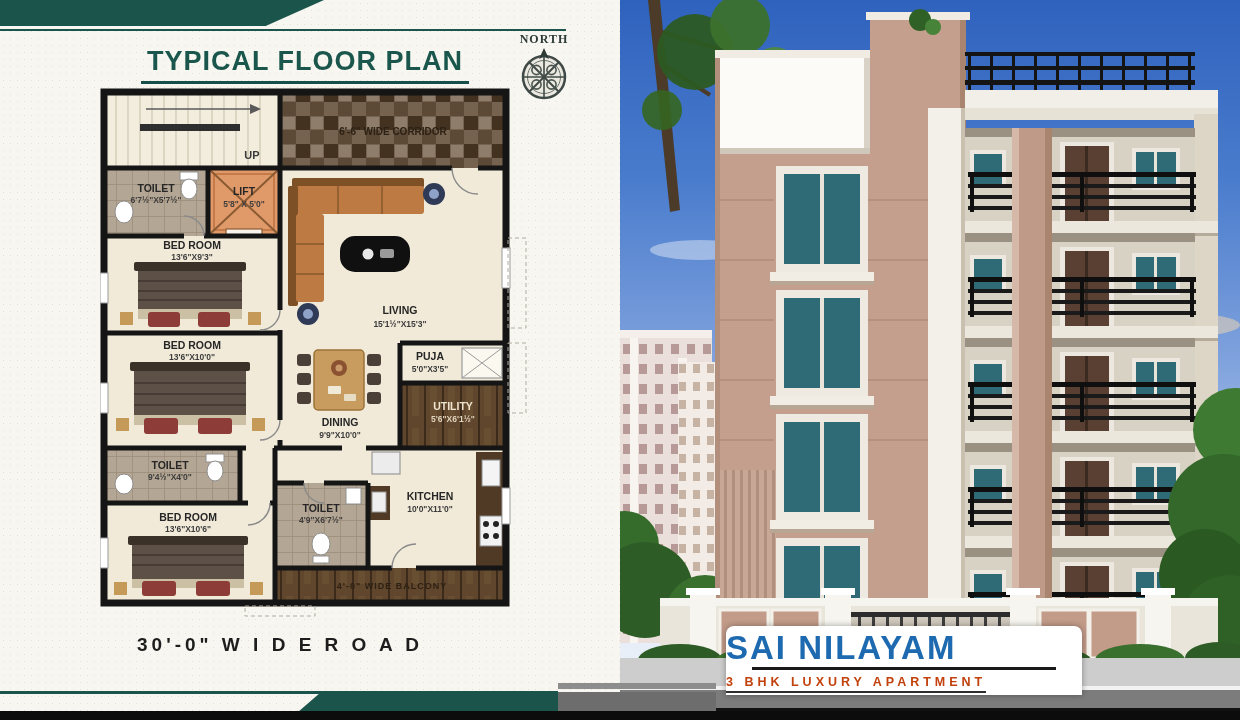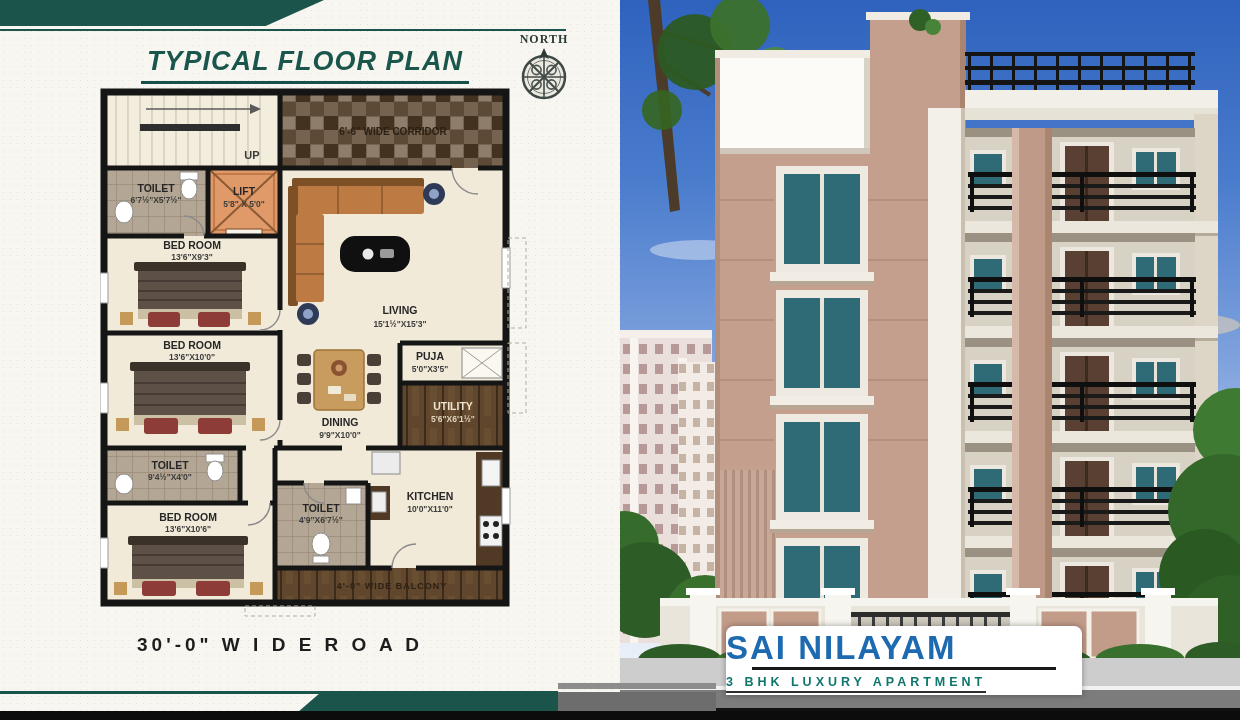--- a/index.html
+++ b/index.html
@@ -6,21 +6,21 @@
   .page{position:relative;width:1240px;height:720px;overflow:hidden;background:#fff;
         font-family:"Liberation Sans",sans-serif;}
   
   .left-panel{position:absolute;left:0;top:0;width:620px;height:720px;
     background-color:#f7f6f1;
     background-image:radial-gradient(circle,#e6e2d9 0.8px,transparent 0.9px);
     background-size:7px 7px;}
   .teal-banner{position:absolute;left:0;top:0;width:324px;height:26px;background:#1b544a;
     clip-path:polygon(0 0,100% 0,82% 100%,0 100%);}
   .teal-line-top{position:absolute;left:0;top:29px;width:566px;height:2px;background:#1b544a;}
-  .title-wrap{position:absolute;left:0;top:46px;width:610px;text-align:center;font-style:italic;}
+  .title-wrap{position:absolute;left:0;top:46px;width:610px;text-align:center;}
   .title{display:inline-block;font-size:27px;font-weight:bold;letter-spacing:1px;
     color:#1a564c;border-bottom:3px solid #17504a;padding:0 6px 4px 6px;}
   .north{position:absolute;right:44px;top:32px;width:64px;text-align:center;}
   .north-label{font-family:"Liberation Serif",serif;font-size:12px;font-weight:bold;
     letter-spacing:1px;color:#2e3b37;text-align:center;}
   .plan-svg{position:absolute;left:100px;top:86px;}
   .road-label{position:absolute;left:0;top:634px;width:560px;text-align:center;
     font-size:19px;font-weight:bold;letter-spacing:4px;color:#1d1d1d;}
   .teal-line-bottom{position:absolute;left:0;top:691px;width:558px;height:2.5px;background:#1b544a;}
   
@@ -33,21 +33,21 @@
   .teal-wedge{position:absolute;left:298px;top:694px;width:260px;height:18px;background:#1b544a;
     clip-path:polygon(8% 0,100% 0,100% 100%,0 100%);z-index:4;}
   .gray-bar-a{position:absolute;left:558px;top:683px;width:158px;height:6px;background:#8d8d8d;z-index:4;}
   .gray-bar-b{position:absolute;left:558px;top:692px;width:158px;height:20px;background:#6d6d6d;z-index:4;}
   .logo-card{position:absolute;left:726px;top:626px;width:356px;height:69px;background:#ffffff;
     border-radius:8px 8px 0 0;z-index:6;padding-top:5px;box-sizing:border-box;
     box-shadow:0 0 6px rgba(0,0,0,0.35);}
   .logo-name{font-size:33px;font-weight:bold;letter-spacing:2px;color:#1e6ab0;line-height:1.05;}
   .logo-rule{width:304px;height:3px;background:#191919;margin:1px auto 2px auto;}
   .logo-tagline{display:inline-block;font-size:12.5px;font-weight:bold;letter-spacing:4px;
-    color:#0f766e;border-bottom:2px solid #2d2d2d;padding-bottom:2px;}
+    color:#c2410c;border-bottom:2px solid #2d2d2d;padding-bottom:2px;}
   
   .rname{font-size:10.5px;font-weight:bold;fill:#262626;text-anchor:middle;}
   .rdims{font-size:8.5px;fill:#3c3c3c;text-anchor:middle;font-weight:bold;}
   .rname-lt{fill:#efe4cf;} .rdims-lt{fill:#e3d6bd;}
   .corr-txt{font-size:10px;font-weight:bold;fill:#2c2115;text-anchor:middle;}
   .balc-txt{font-size:9px;font-weight:bold;fill:#2e2114;text-anchor:middle;letter-spacing:1px;}
   .up-txt{font-size:11px;font-weight:bold;fill:#3a3a3a;text-anchor:middle;}
 </style>
 </head>
 <body>

